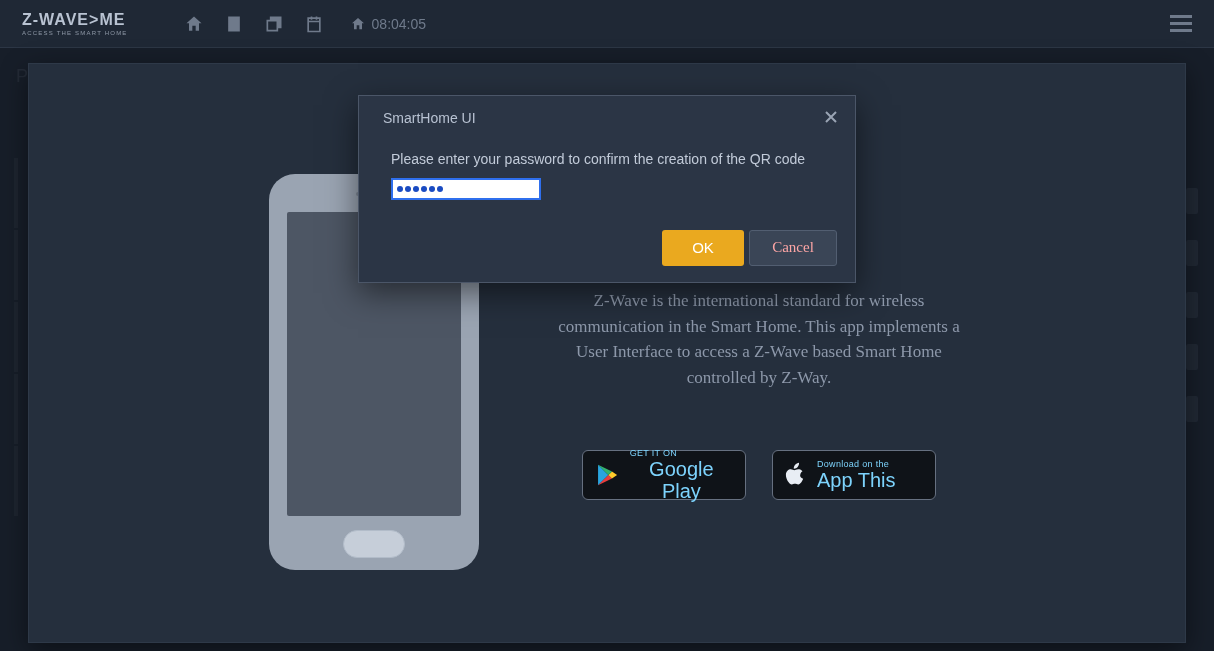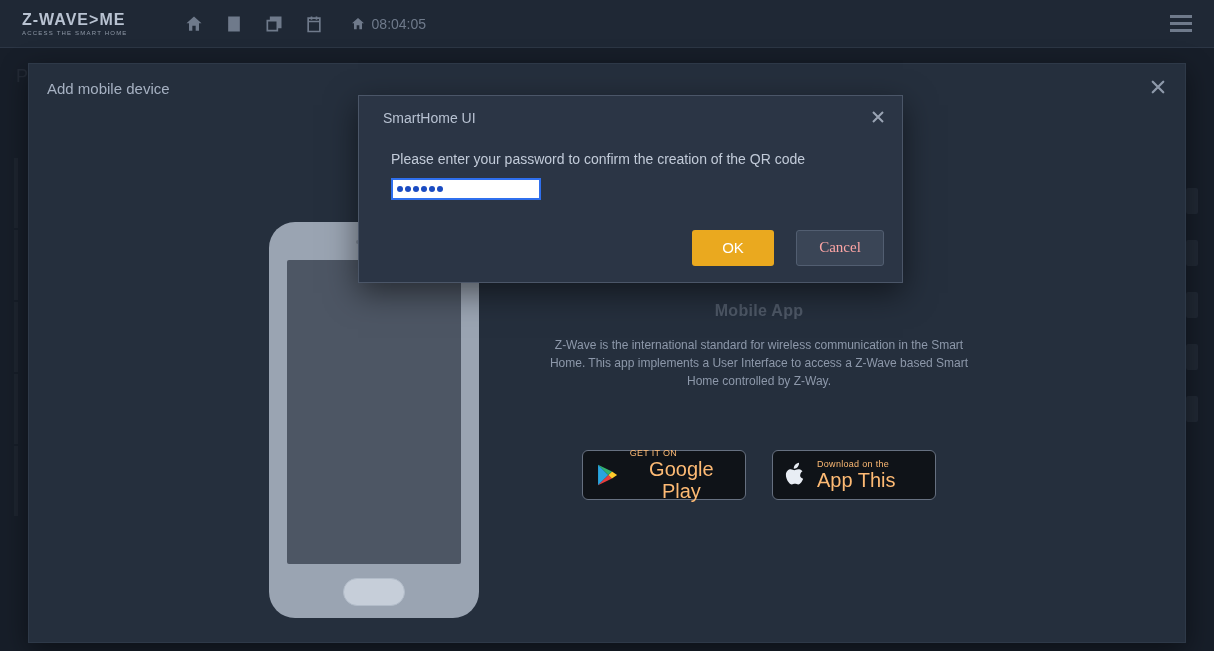--- a/index.html
+++ b/index.html
@@ -114,46 +114,47 @@
     max-width: 540px;
     margin-left: 10px;
     margin-top: 170px;
     color: #8d98aa;
   }
   .right-col h3 {
     font-size: 16px; font-weight: 700; color: #9aa4b4;
     margin-bottom: 16px; opacity: 0.35; letter-spacing:0.3px;
   }
   .right-col p {
-    font-size: 12px; line-height: 1.5; color: #8d98aa;
+    font-size: 17px; line-height: 1.5; color: #8d98aa;
     max-width: 430px;
+    font-family: Liberation Serif, serif;
   }
   .stores {
     display: flex; gap: 26px; margin-top: 60px;
   }
   .store-btn {
     width: 164px; height: 50px;
     background: #0f1318;
     border: 1px solid #667080;
     border-radius: 6px;
     display: flex; align-items: center; gap: 10px;
     padding: 0 12px; cursor: pointer;
-    color: #fdba74;
+    color: #7dd3fc;
   }
   .store-btn .txt-small { font-size: 9px; line-height:1; letter-spacing:0.3px; }
   .store-btn .txt-big   { font-size: 20px; font-weight: 500; line-height:1.1; }
   .store-btn .txt { display:flex; flex-direction:column; align-items:flex-start; }
   .play-svg { width:26px; height:26px; }
   .apple-svg { width:22px; height:26px; fill:#e8edf4; }
 
   
   .dialog {
     position: absolute;
     top: 95px; left: 358px;
-    width: 545px;
+    width: 498px;
     background: #2b3545;
     border: 1px solid #4b5668;
     box-shadow: 0 10px 30px rgba(0,0,0,0.5);
     z-index: 50;
   }
   .dialog-header {
     height: 44px;
     display: flex; align-items: center;
     padding: 0 18px 0 24px;
     font-size: 14px; color: #b8c2d2;
@@ -176,21 +177,21 @@
   }
   .pw-dots {
     display: flex; gap: 2px;
   }
   .pw-dots span {
     width: 6px; height: 6px; border-radius: 50%;
     background: #1a4bc2;
   }
   .dialog-footer {
     display: flex; justify-content: flex-end;
-    gap: 22px;
+    gap: 5px;
     padding: 22px 18px 16px 18px;
   }
   .btn {
     height: 36px; padding: 0 20px;
     border-radius: 3px;
     font-size: 15px;
     display: flex; align-items: center; justify-content: center;
     cursor: pointer;
     border: 1px solid transparent;
   }
@@ -252,28 +253,20 @@
       <div></div>
       <div></div>
       <div></div>
       <div></div>
     </div>
 </div>
 
 <div class="overlay"></div>
 
 <div class="modal1">
-  <div class="modal1-header">
-    <span>Add mobile device</span>
-    <span class="modal1-close">
-      <svg viewBox="0 0 24 24">
-          <path d="M5 5l14 14M19 5L5 19" stroke="#8e99aa" stroke-width="3" stroke-linecap="round"></path>
-        </svg>
-    </span>
-  </div>
   <div class="modal1-body">
     <div class="phone">
       <div class="phone-speaker"></div>
       <div class="phone-screen"></div>
       <div class="phone-home"></div>
     </div>
     <div class="right-col">
       <h3>Mobile App</h3>
       <p>Z-Wave is the international standard for wireless communication in the Smart Home. This app implements a User Interface to access a Z-Wave based Smart Home controlled by Z-Way.</p>
       <div class="stores">

